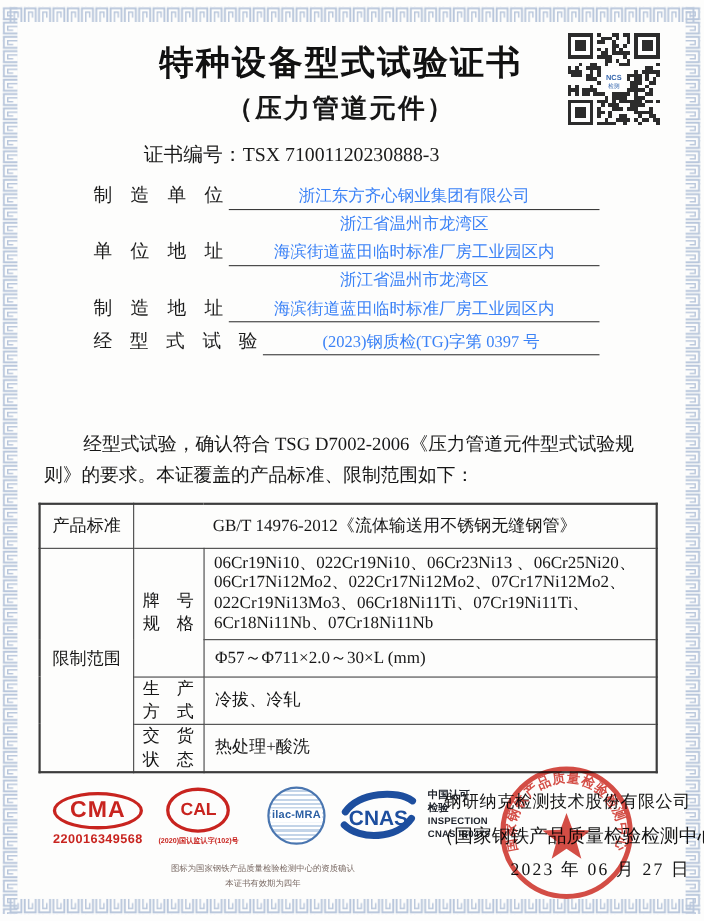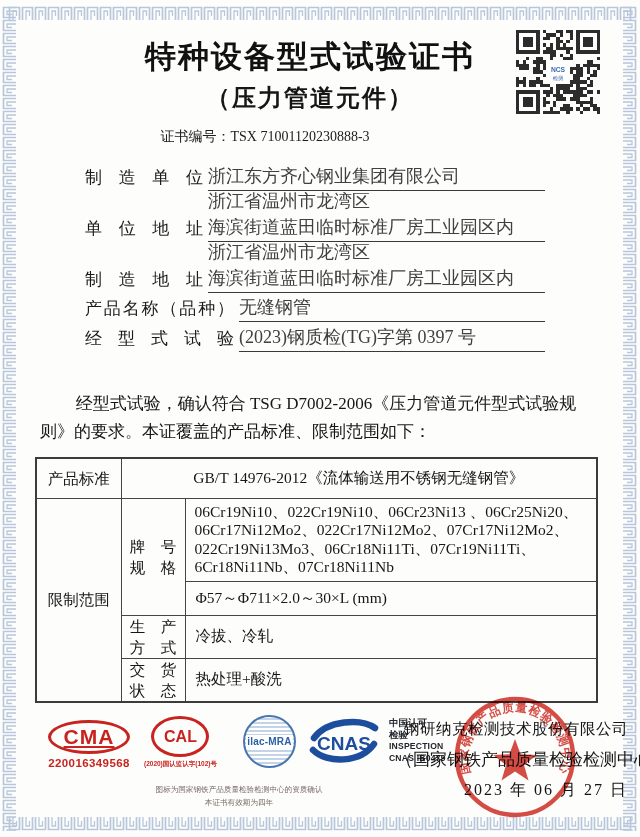--- a/index.html
+++ b/index.html
@@ -16,51 +16,51 @@
   .sans{font-family:"Liberation Sans","DejaVu Sans",sans-serif;}
   .pre{white-space:pre-line;}
 
   
   .mk path{stroke:var(--meander-blue);fill:none;}
   .mk .p1{stroke-width:1.7px;} .mk .p2{stroke-width:1.3px;}
 
   
   .title{top:36px;left:30px;width:560px;text-align:center;font-size:31px;font-weight:bold;letter-spacing:2px;color:#111;}
   .subtitle{top:82px;left:30px;width:560px;text-align:center;font-size:24px;font-weight:bold;letter-spacing:2px;color:#161616;}
-  .certline{top:128px;left:0;width:530px;text-align:center;font-size:14px;color:#1b1b1b;}
+  .certline{top:128px;left:0;width:530px;text-align:center;font-size:18px;color:#1b1b1b;}
 
   
   .qr{top:30px;left:516px;width:84px;height:84px;}
 
   
   .fields{top:165px;left:65px;width:480px;}
   .frow{display:flex;align-items:flex-end;margin-left:20px;}
   .flabel{width:118px;font-size:17px;color:#1b1b1b;text-align:justify;text-align-last:justify;padding-bottom:2px;flex:none;}
   .flabel.wide{width:149px;}
-  .fvalue{flex:1;text-align:left;font-size:18px;color:#404040;padding-bottom:2px;margin-left:5px;}
+  .fvalue{flex:1;text-align:center;font-size:15px;color:#3b82f6;padding-bottom:2px;margin-left:5px;}
   .ul{border-bottom:1.5px solid var(--line);}
   .h26{height:26px}.h24{height:24px}.h27{height:27px}.h28{height:28px}.h29{height:29px}.h30{height:30px}
 
   
   .statement{top:390px;left:40px;width:568px;font-size:17px;line-height:27.5px;text-indent:2.1em;color:#161616;}
 
   
   table.scope{top:457px;left:35px;position:absolute;width:563px;border-collapse:collapse;table-layout:fixed;}
   table.scope td{border:1.2px solid #454545;vertical-align:middle;font-size:15.5px;color:#161616;}
   table.scope{border:2px solid #3c3c3c;}
   td.c{text-align:center;}
   td.lab{text-align:center;line-height:21px;font-size:16px;}
   td.val{padding-left:10px;}
   td.grades{padding:4px 6px 4px 9px;font-size:15px;line-height:18.6px;}
 
   
   .logos{top:712px;left:48px;display:flex;align-items:flex-start;}
   .lg{display:flex;flex-direction:column;align-items:center;}
   .cma-oval{width:82px;height:34px;border:3.5px solid var(--logo-red);border-radius:50%;display:flex;align-items:center;justify-content:center;
-    color:var(--logo-red);font-weight:bold;font-size:21px;letter-spacing:1px;margin-top:8px;text-decoration:underline;}
+    color:var(--logo-red);font-weight:bold;font-size:21px;letter-spacing:1px;margin-top:8px;}
   .cma-num{margin-top:3px;font-size:11.5px;font-weight:bold;color:var(--logo-red);letter-spacing:.4px;}
   .cal{margin-left:14px;}
   .cal-oval{width:58px;height:41px;border:3.5px solid var(--logo-red);border-radius:50%;display:flex;align-items:center;justify-content:center;
     color:var(--logo-red);font-weight:bold;font-size:16px;margin-top:4px;}
   .cal-num{margin-top:3px;font-size:6.5px;font-weight:bold;color:var(--logo-red);white-space:nowrap;}
   .ilac{margin-left:26px;margin-top:3px;width:53px;height:53px;border:2px solid var(--ilac-blue);border-radius:50%;
     background:repeating-linear-gradient(0deg,#ffffff 0 2px,#c3d4e8 2px 4px);display:flex;align-items:center;justify-content:center;}
   .ilac span{background:#fff;color:#2b5fa3;font-weight:bold;font-size:10px;letter-spacing:.2px;padding:1px 1px;}
   .cnas{margin-left:13px;margin-top:5px;}
   .cnas-txt{margin-left:10px;margin-top:5px;color:#21262e;font-weight:bold;}
@@ -353,24 +353,20 @@
         <div class="fvalue ul">海滨街道蓝田临时标准厂房工业园区内</div>
       </div>
     <div class="frow h24">
         <div class="flabel"></div>
         <div class="fvalue">浙江省温州市龙湾区</div>
       </div>
     <div class="frow h27">
         <div class="flabel">制造地址</div>
         <div class="fvalue ul">海滨街道蓝田临时标准厂房工业园区内</div>
       </div>
-    <div class="frow h29">
-        <div class="flabel wide">产品名称（品种）</div>
-        <div class="fvalue ul">无缝钢管</div>
-      </div>
     <div class="frow h30">
         <div class="flabel wide">经型式试验</div>
         <div class="fvalue ul">(2023)钢质检(TG)字第 0397 号</div>
       </div>
   </div>
 
   <p class="abs statement">经型式试验，确认符合 TSG D7002-2006《压力管道元件型式试验规则》的要求。本证覆盖的产品标准、限制范围如下：</p>
 
   <table class="scope">
     <colgroup>

